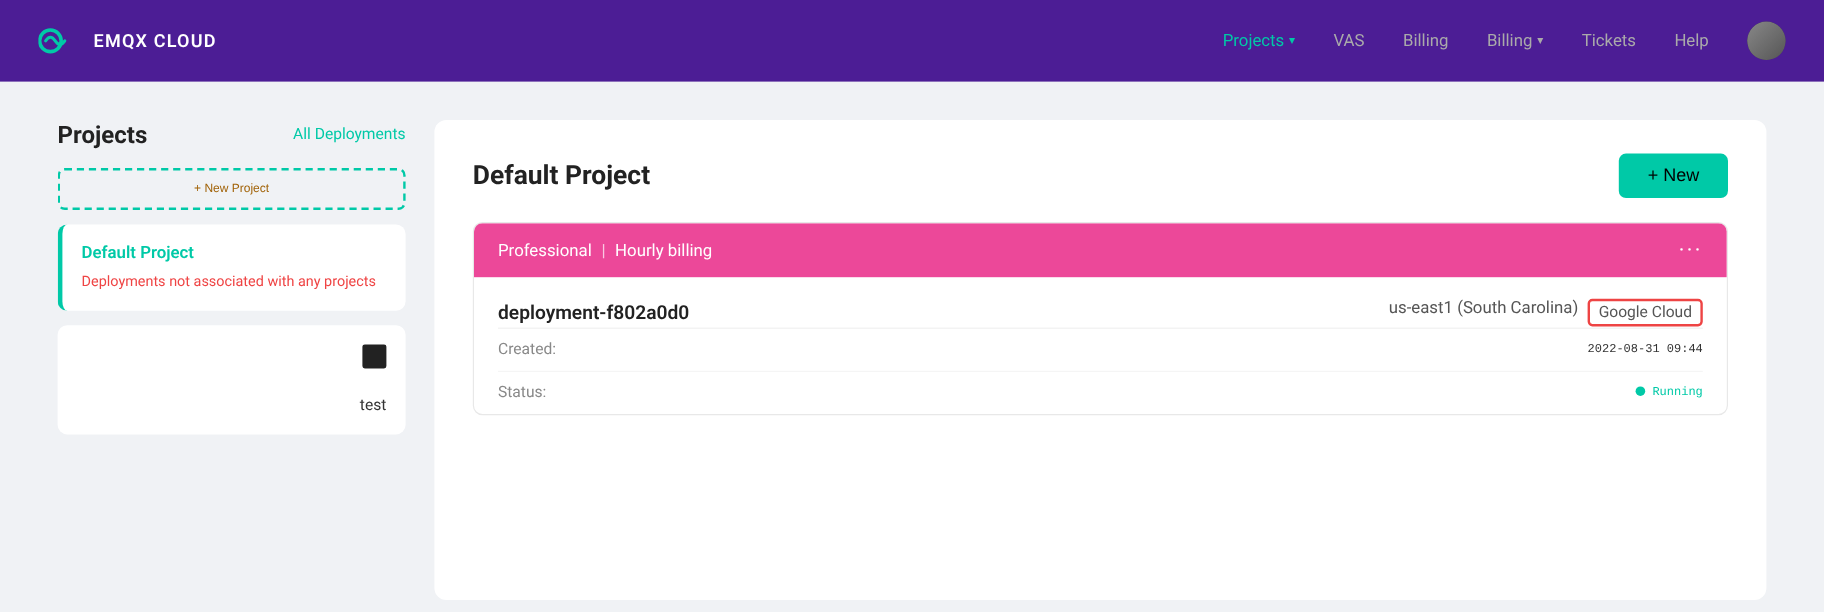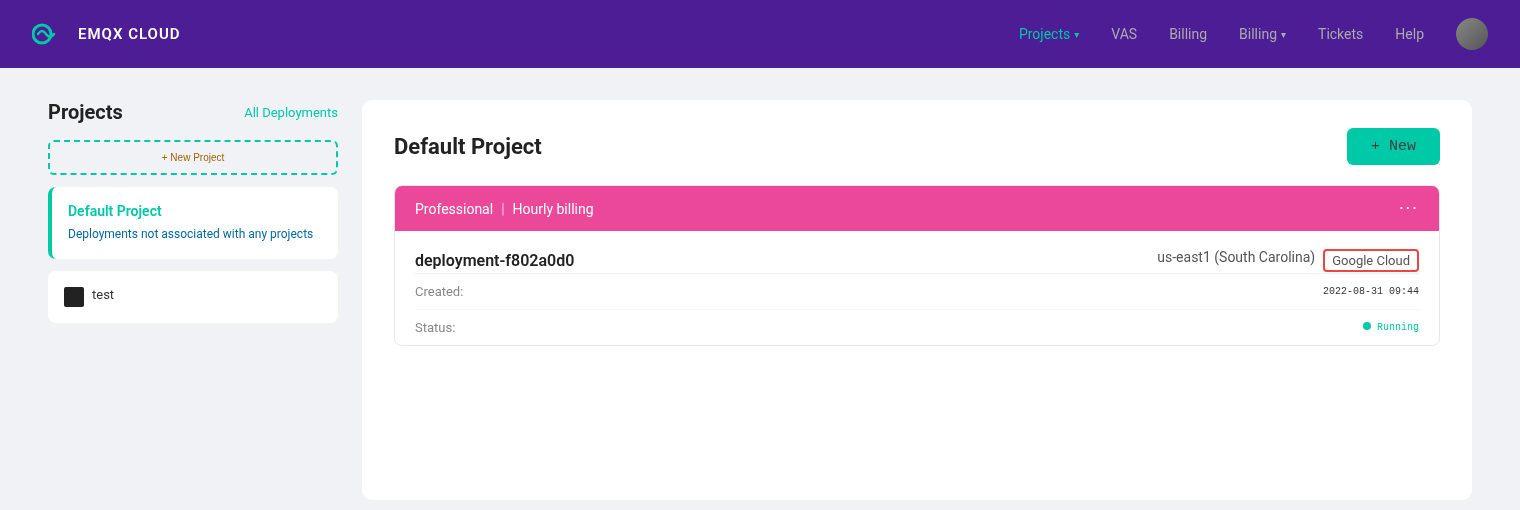--- a/index.html
+++ b/index.html
@@ -130,30 +130,31 @@
       border-left: 4px solid #00c9a7;
     }
     .sidebar-item-title {
       font-size: 14px;
       font-weight: 600;
       color: #00c9a7;
       margin-bottom: 6px;
     }
     .sidebar-item-desc {
       font-size: 12px;
-      color: #0369a1;
+      color: #ef4444;
       line-height: 1.5;
     }
     .sidebar-item-test {
       background: #fff;
       border-radius: 8px;
       padding: 16px;
       display: flex;
-      flex-direction: row;
-      gap: 8px;
+      flex-direction: column;
+      gap: 24px;
+      align-items: flex-end;
     }
     .test-icon {
       width: 20px;
       height: 20px;
       background: #222;
       border-radius: 2px;
       display: inline-block;
     }
     .test-label {
       font-size: 13px;
@@ -174,31 +175,30 @@
       justify-content: space-between;
       margin-bottom: 20px;
     }
     .panel-title {
       font-size: 22px;
       font-weight: 700;
       color: #222;
     }
     .new-btn {
       background: #00c9a7;
-      color: #404040;
+      color: #000000;
       border: none;
       border-radius: 6px;
       padding: 10px 24px;
       font-size: 15px;
       cursor: pointer;
       display: flex;
       align-items: center;
       gap: 6px;
       font-weight: 500;
-      font-family: Liberation Mono, monospace;
     }
 
     
     .deployment-card {
       border: 1px solid #e8e8e8;
       border-radius: 8px;
       overflow: hidden;
     }
     .deployment-card-header {
       background: #ec4899;

